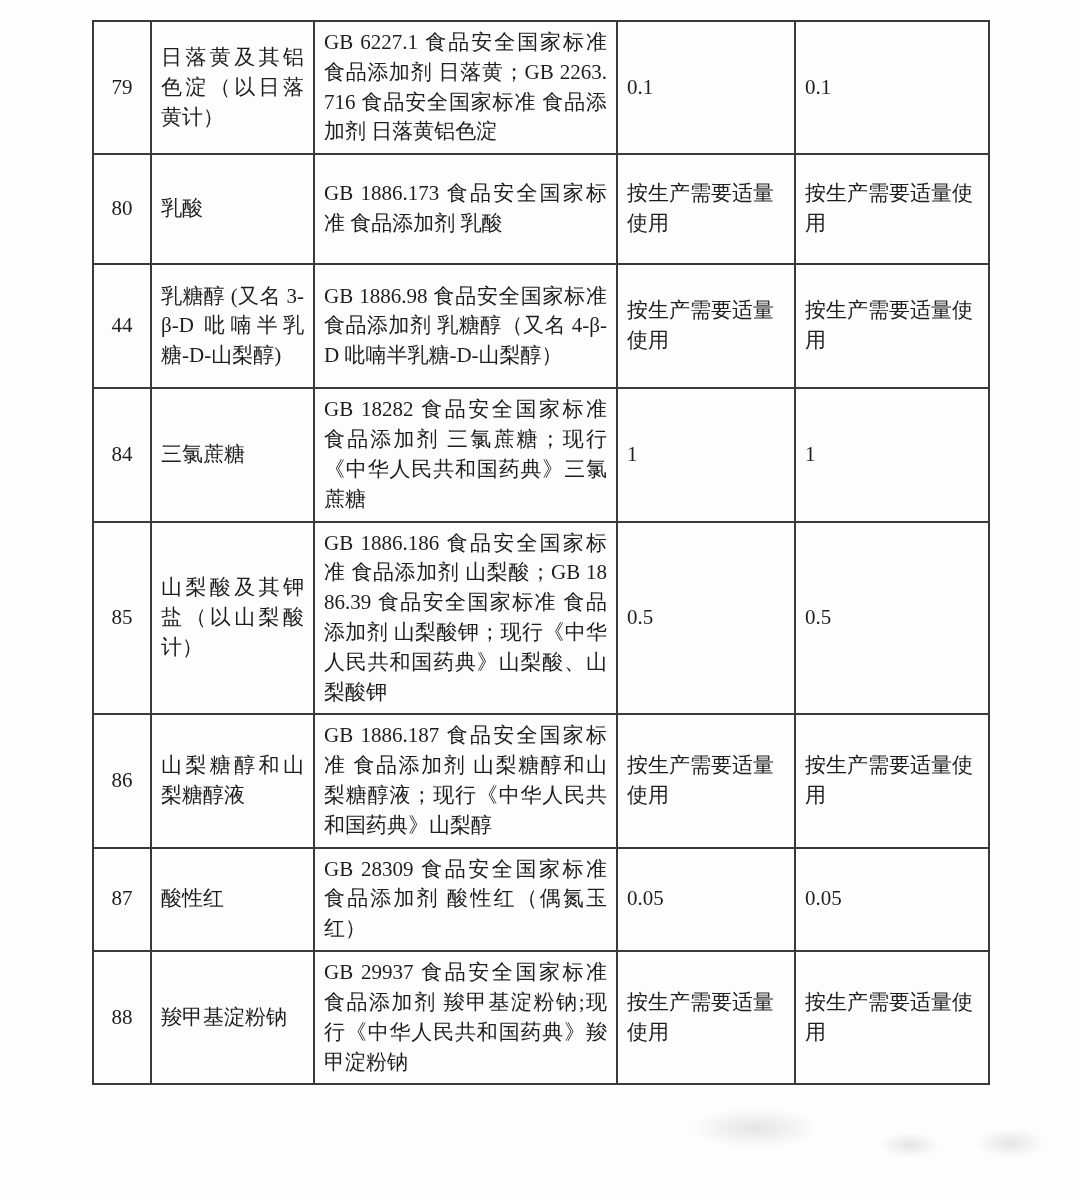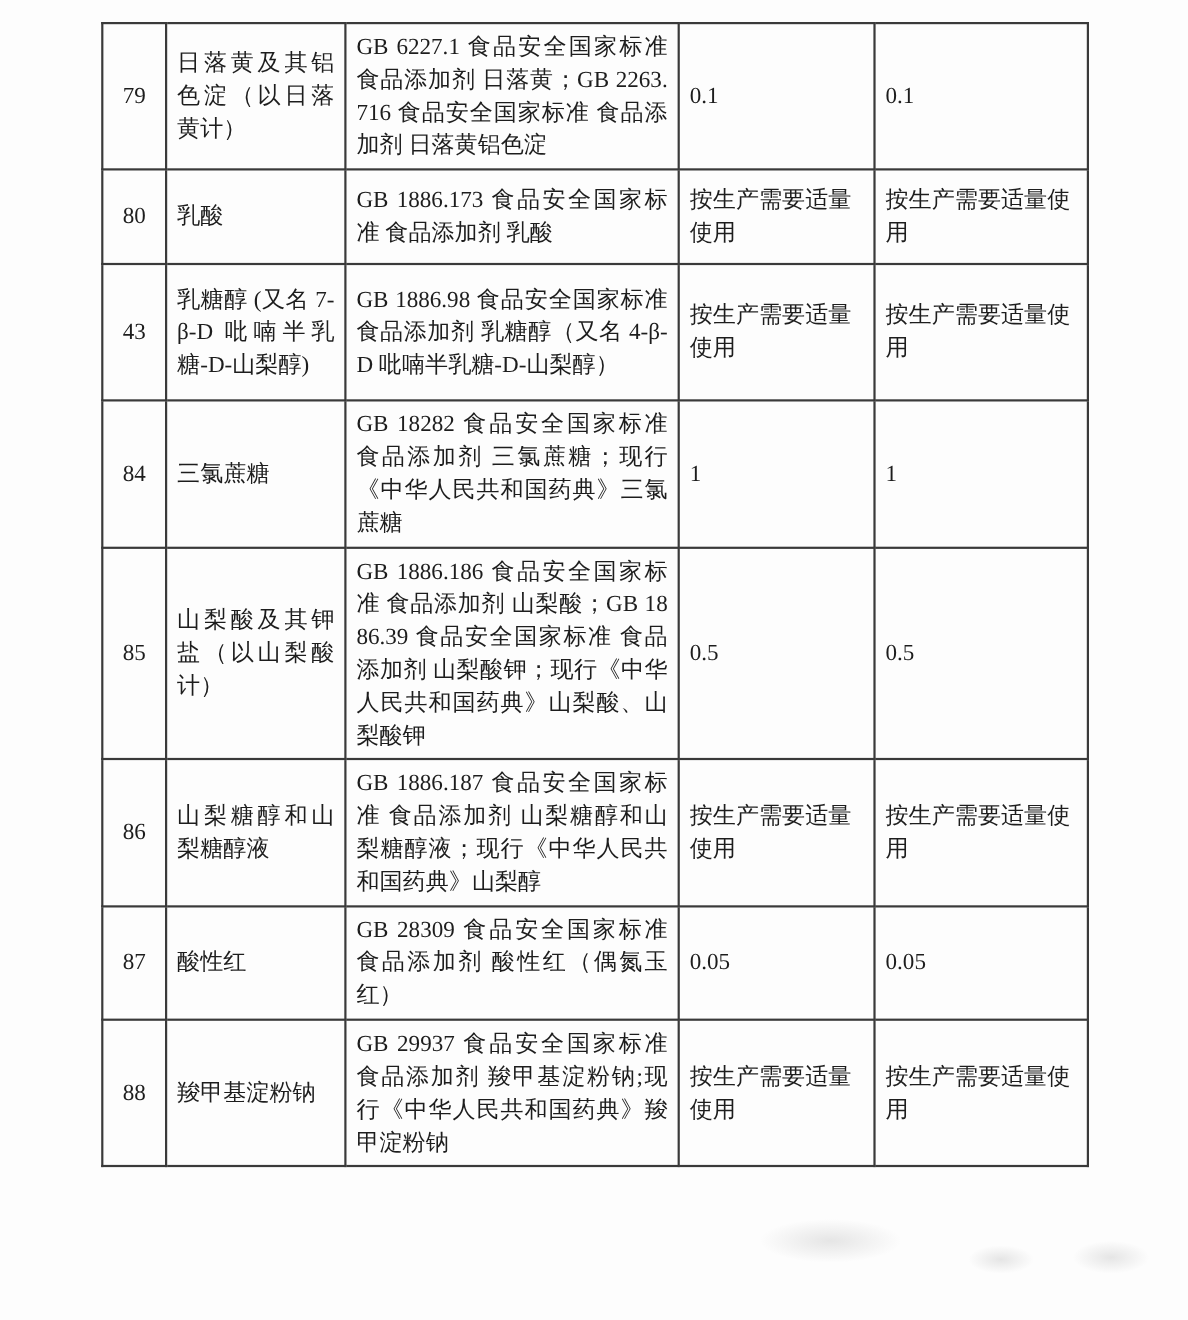--- a/index.html
+++ b/index.html
@@ -79,32 +79,32 @@
     <tbody>
 
       <tr style="height:120px;">
         <td class="num">79</td>
         <td class="name">日落黄及其铝色淀（以日落黄计）</td>
         <td class="standard">GB 6227.1 食品安全国家标准 食品添加剂 日落黄；GB 2263.716 食品安全国家标准 食品添加剂 日落黄铝色淀</td>
         <td class="limit">0.1</td>
         <td class="limit">0.1</td>
       </tr>
 
-      <tr style="height:86px;padding-left:11px;">
+      <tr style="height:110px;padding-left:11px;">
         <td class="num">80</td>
         <td class="name">乳酸</td>
         <td class="standard">GB 1886.173 食品安全国家标准 食品添加剂 乳酸</td>
         <td class="limit">按生产需要适量使用</td>
         <td class="limit">按生产需要适量使用</td>
       </tr>
 
 
       <tr style="height:124px;">
-        <td class="num">43</td>
-        <td class="name">乳糖醇 (又名 7-β-D 吡喃半乳糖-D-山梨醇)</td>
+        <td class="num">44</td>
+        <td class="name">乳糖醇 (又名 3-β-D 吡喃半乳糖-D-山梨醇)</td>
         <td class="standard">GB 1886.98 食品安全国家标准 食品添加剂 乳糖醇（又名 4-β-D 吡喃半乳糖-D-山梨醇）</td>
         <td class="limit">按生产需要适量使用</td>
         <td class="limit">按生产需要适量使用</td>
       </tr>
 
 
       <tr style="height:118px;">
         <td class="num">84</td>
         <td class="name">三氯蔗糖</td>
         <td class="standard">GB 18282 食品安全国家标准 食品添加剂 三氯蔗糖；现行《中华人民共和国药典》三氯蔗糖</td>

